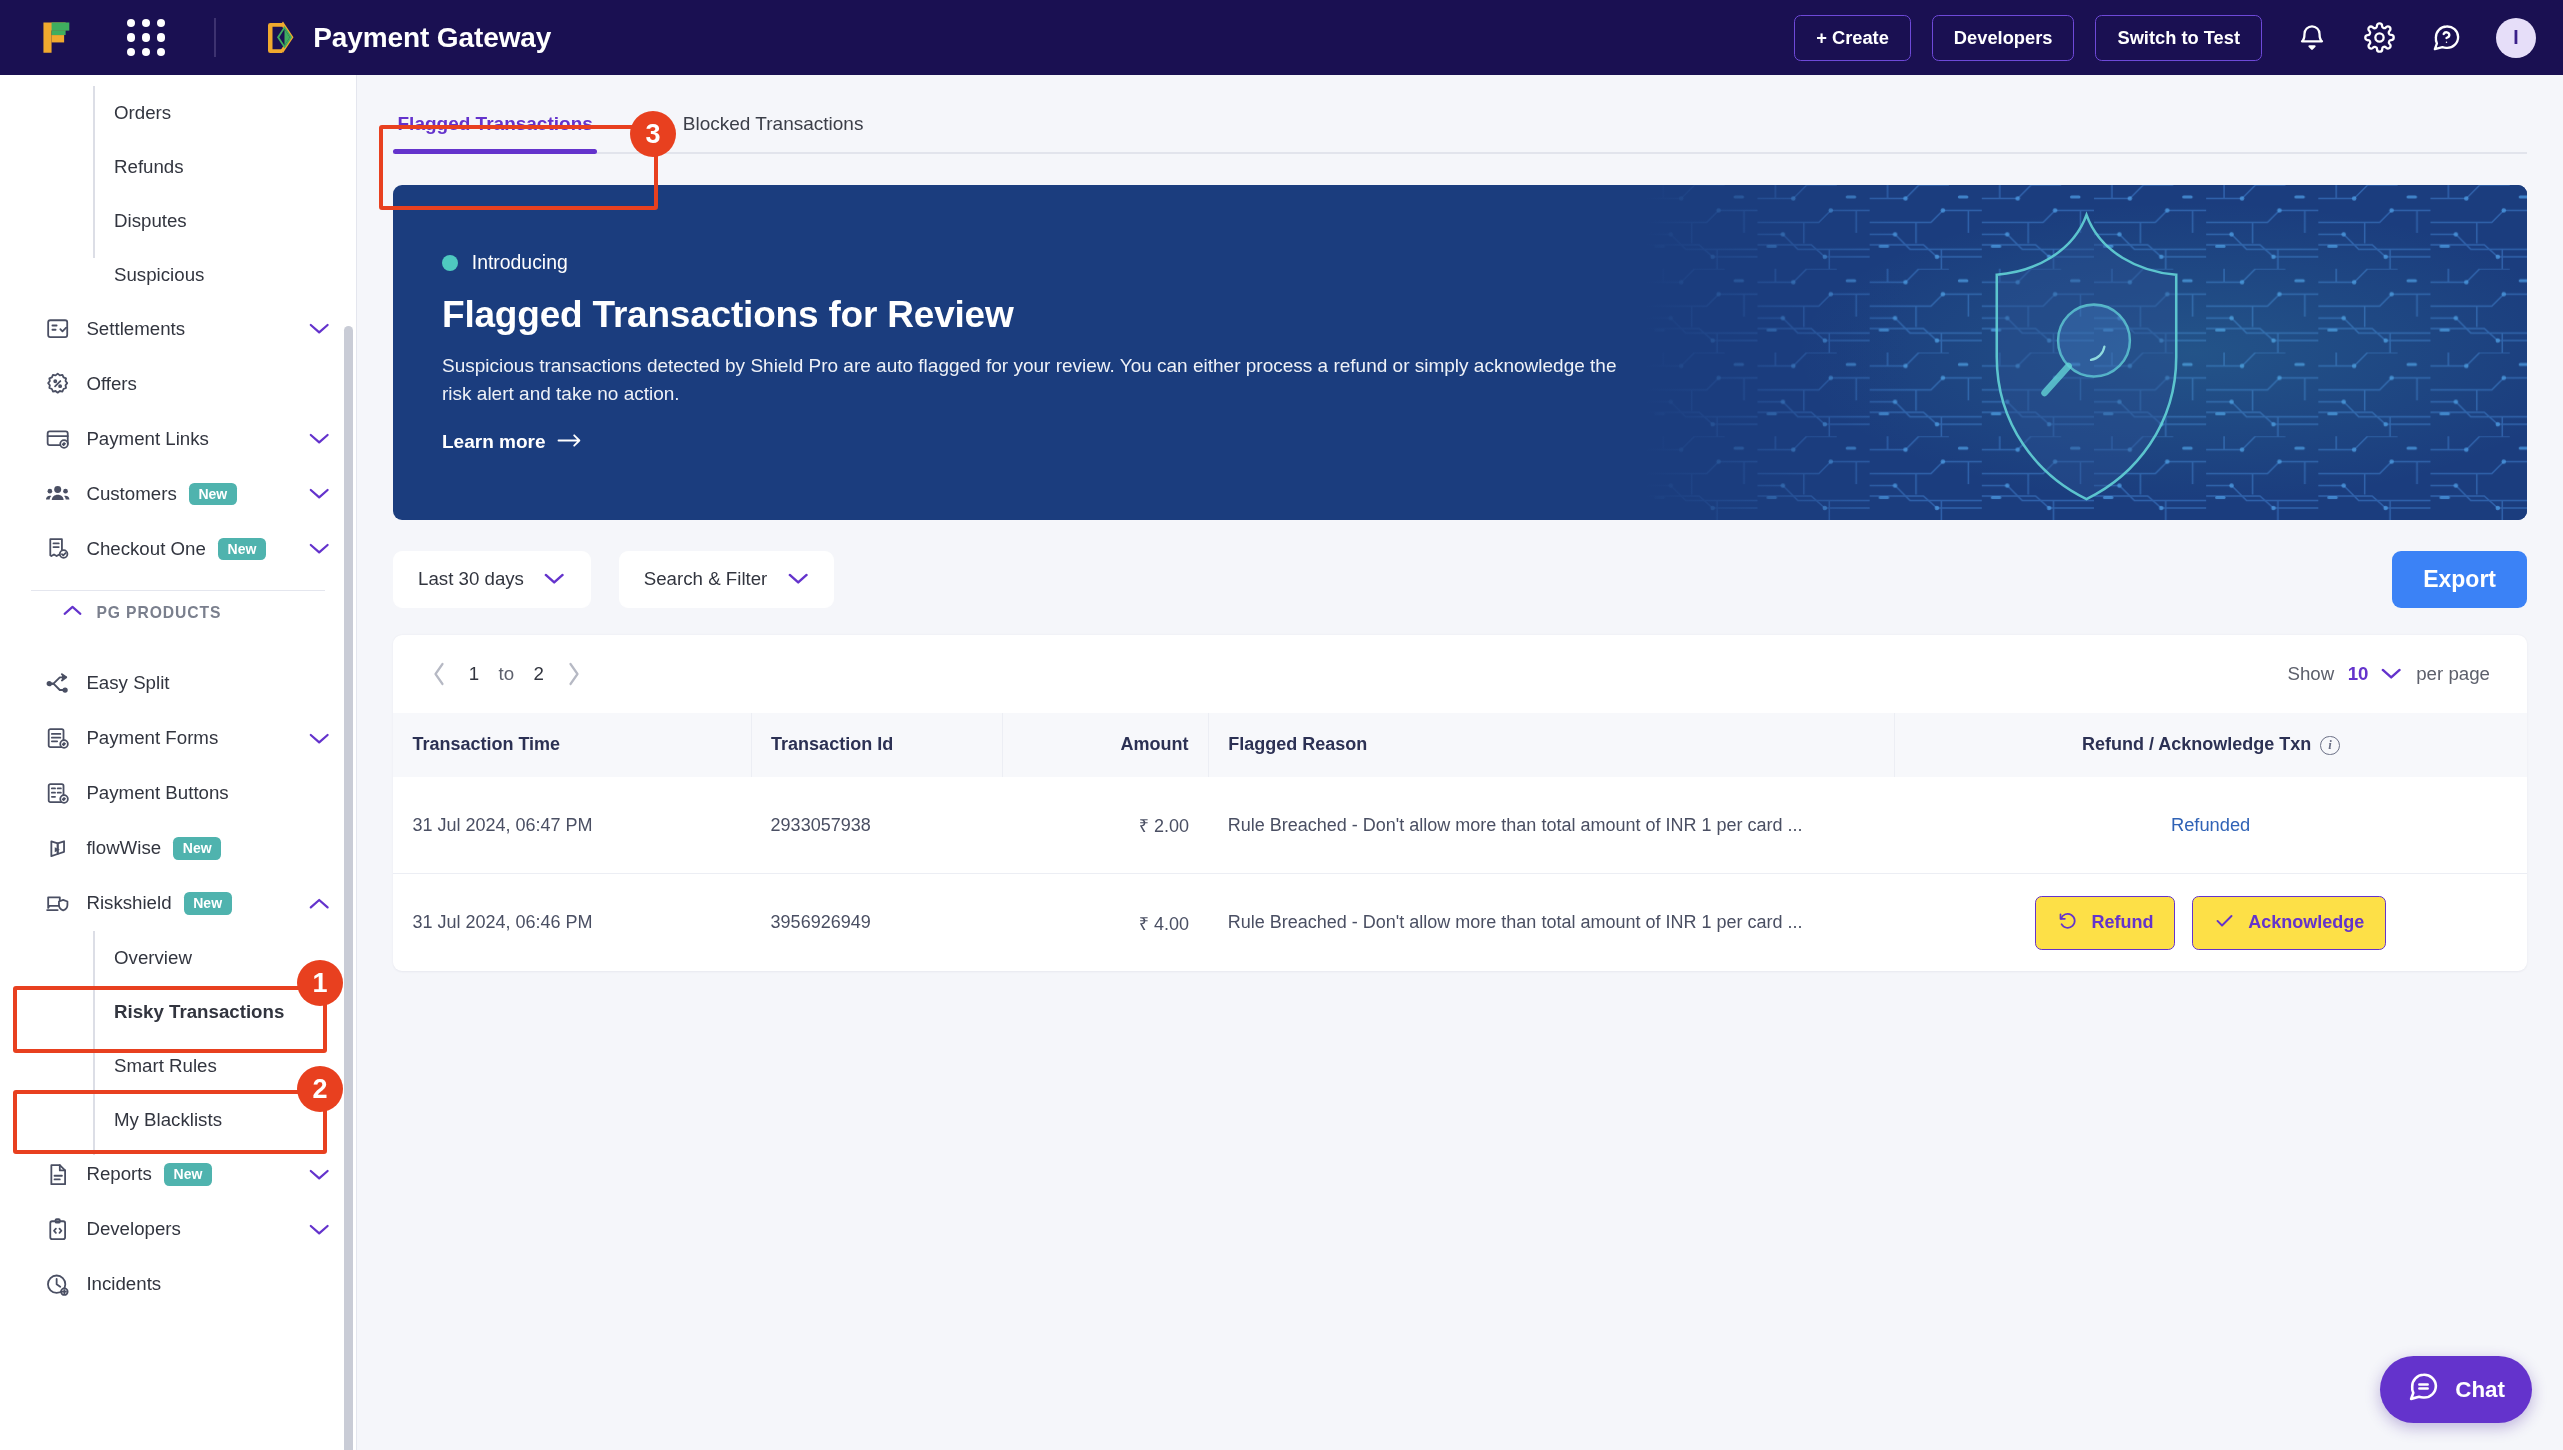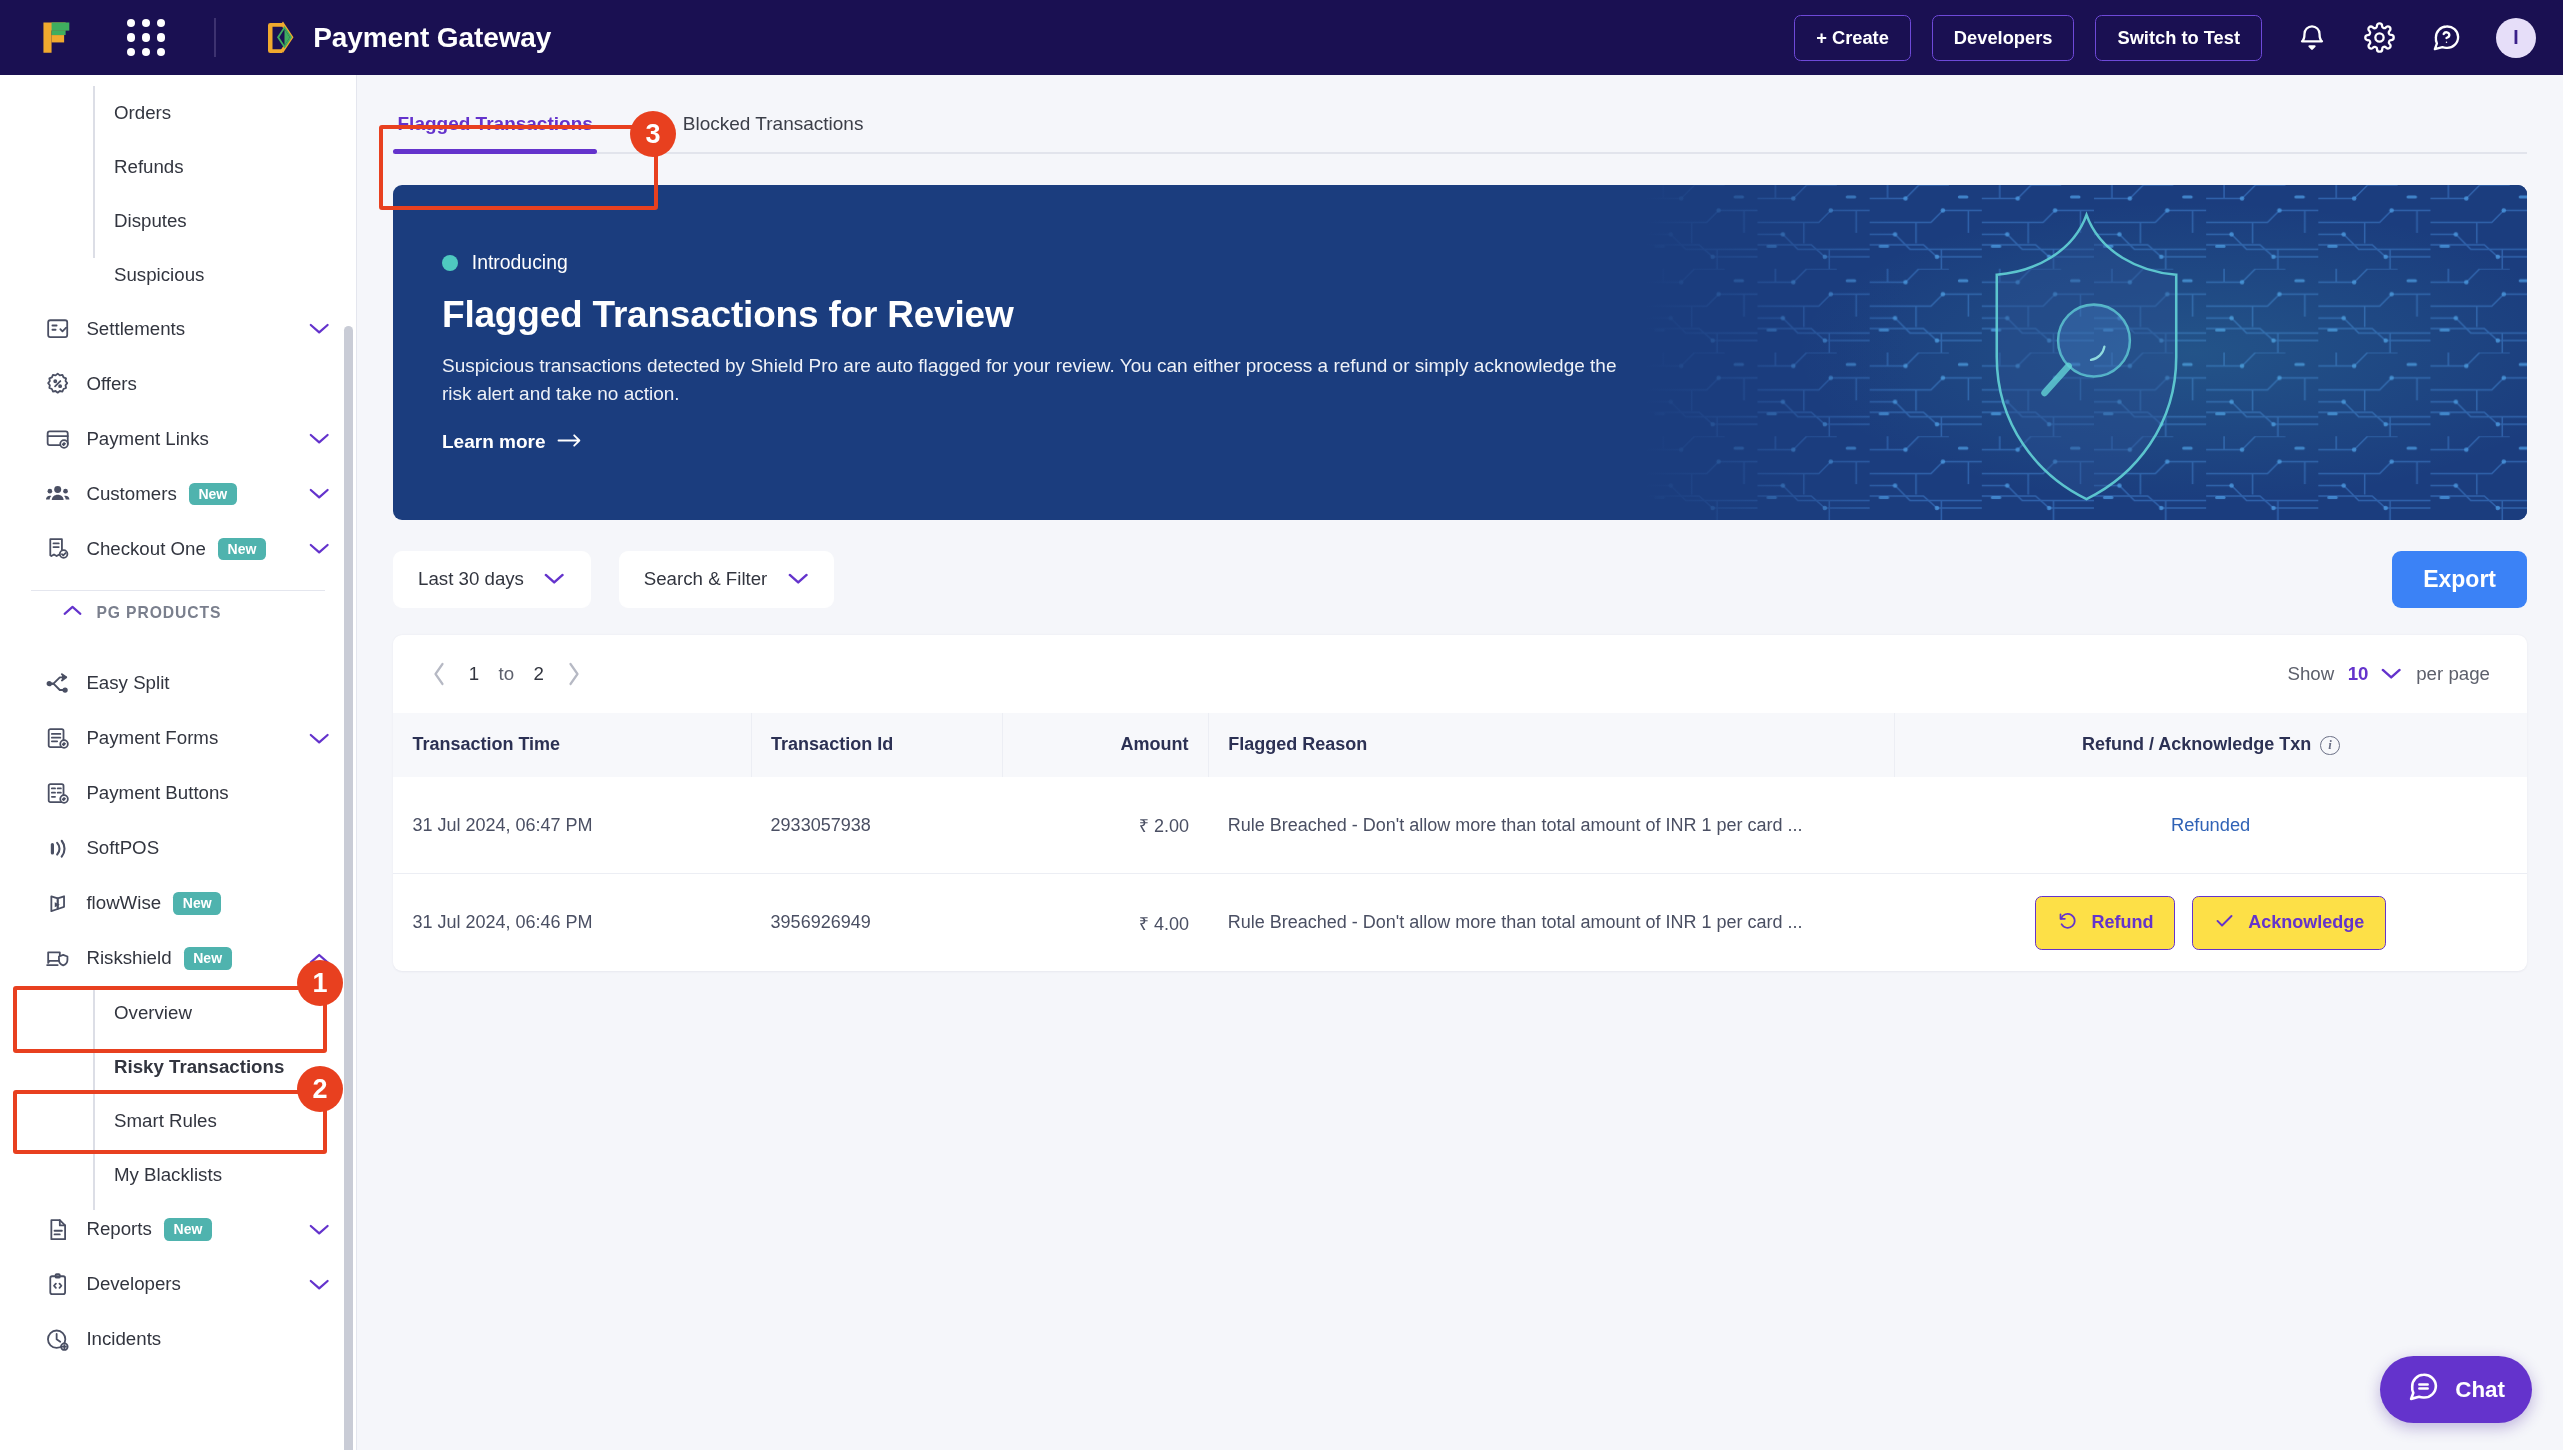--- a/index.html
+++ b/index.html
@@ -427,30 +427,20 @@
           <svg width="25.4" height="25.4" viewBox="0 0 24 24" fill="none" stroke="#4a4f63" stroke-width="1.7" stroke-linecap="round" stroke-linejoin="round">
             <rect x="3.5" y="3" width="14" height="17" rx="1.6"></rect>
               <path d="M6.5 7h3M12 7h3M6.5 11h3M12 11h3M6.5 15h3"></path>
             <circle cx="18" cy="17" r="3.6" fill="#fff"></circle>
               <path d="M16.8 17.3l1.2-1.2M17.6 18l1.3-1.3"></path>
           </svg>
         </span>
         <span class="lbl">Payment Buttons</span>
       </div>
 
-      <div class="sb-item">
-        <span class="ic">
-          <svg width="25.4" height="25.4" viewBox="0 0 24 24" fill="none" stroke="#4a4f63" stroke-width="2" stroke-linecap="round">
-            <path d="M7 8v8" stroke-width="3"></path>
-              <path d="M11.5 6.5a8 8 0 0 1 0 11"></path>
-              <path d="M15.8 4.5a12 12 0 0 1 0 15"></path>
-          </svg>
-        </span>
-        <span class="lbl">SoftPOS</span>
-      </div>
 
       <div class="sb-item">
         <span class="ic">
           <svg width="25.4" height="25.4" viewBox="0 0 24 24" fill="none" stroke="#4a4f63" stroke-width="1.7" stroke-linejoin="round">
             <path d="M6 5l6 2v10l-6 2z"></path>
               <path d="M12 7l6-2v10l-6 2z"></path>
             <path d="M9.2 10.6l4.8 2.4-4.8 2.4z" fill="#4a4f63" stroke="none"></path>
           </svg>
         </span>
         <span class="lbl">flowWise</span>

